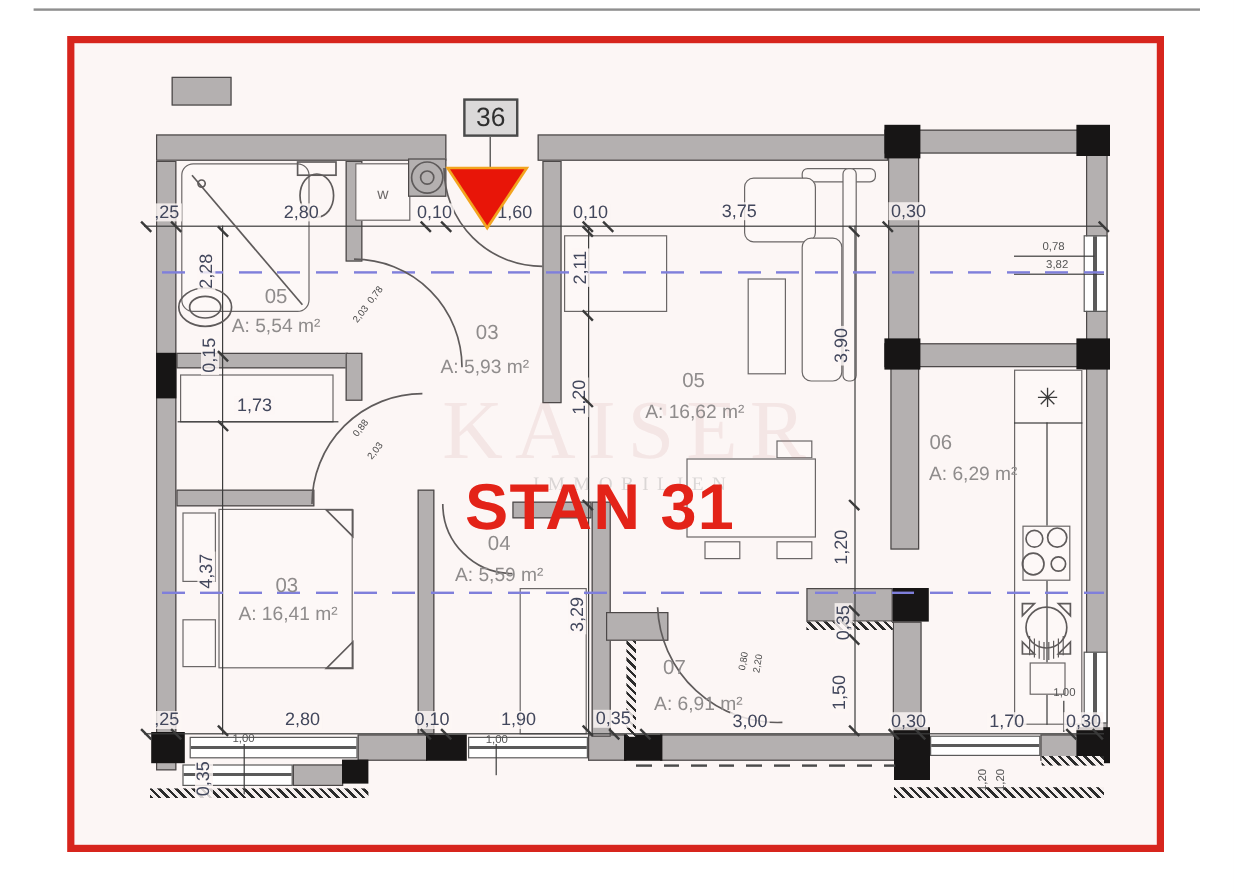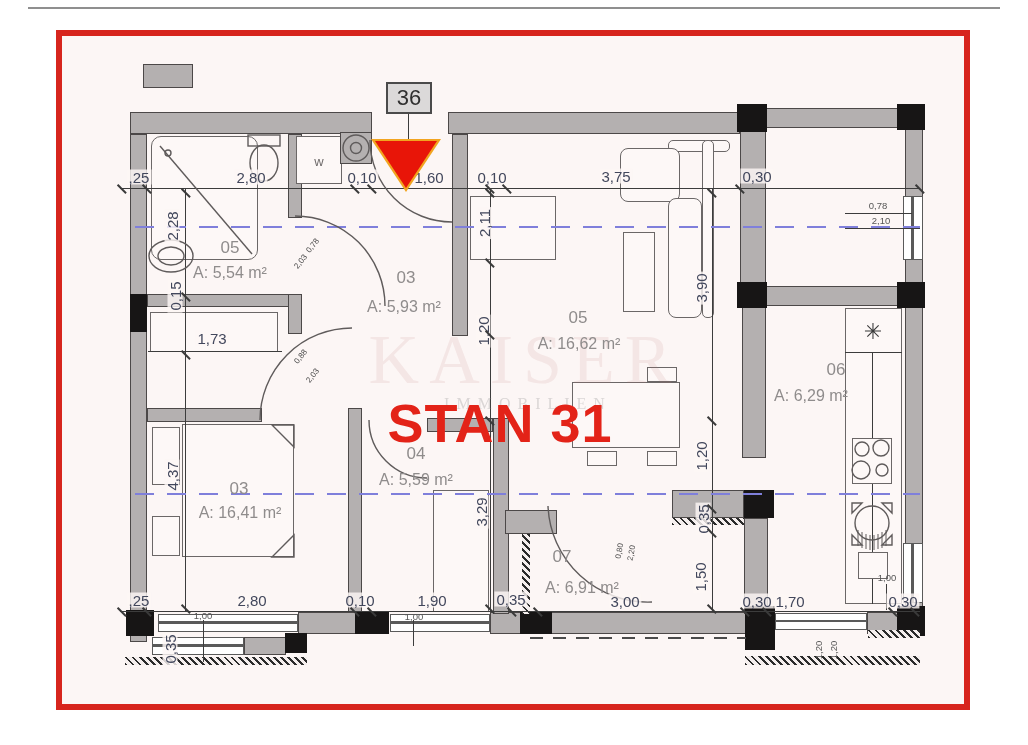--- a/index.html
+++ b/index.html
@@ -195,40 +195,40 @@
   <span class="dim" style="left:616px;top:176px">3,75</span>
   <span class="dim" style="left:757px;top:176px">0,30</span>
 
   <span class="dim" style="left:139px;top:600px">,25</span>
   <span class="dim" style="left:252px;top:600px">2,80</span>
   <span class="dim" style="left:360px;top:600px">0,10</span>
   <span class="dim" style="left:432px;top:600px">1,90</span>
   <span class="dim" style="left:511px;top:599px">0,35</span>
   <span class="dim" style="left:625px;top:601px">3,00</span>
   <span class="dim" style="left:757px;top:601px">0,30</span>
-  <span class="dim" style="left:790px;top:601px">1,70</span>
+  <span class="dim" style="left:839px;top:601px">1,70</span>
   <span class="dim" style="left:903px;top:601px">0,30</span>
 
   <span class="dim rot" style="left:172px;top:226px">2,28</span>
   <span class="dim rot" style="left:175px;top:296px">0,15</span>
   <span class="dim rot" style="left:172px;top:476px">4,37</span>
   <span class="dim rot" style="left:170px;top:649px">0,35</span>
 
   <span class="dim" style="left:212px;top:338px">1,73</span>
   <span class="dim rot" style="left:484px;top:223px">2,11</span>
   <span class="dim rot" style="left:483px;top:331px">1,20</span>
   <span class="dim rot" style="left:481px;top:512px">3,29</span>
 
   <span class="dim rot" style="left:701px;top:288px">3,90</span>
   <span class="dim rot" style="left:701px;top:456px">1,20</span>
   <span class="dim rot" style="left:703px;top:519px">0,35</span>
   <span class="dim rot" style="left:700px;top:577px">1,50</span>
 
   <span class="dim sm" style="left:878px;top:206px">0,78</span>
-  <span class="dim sm" style="left:881px;top:221px">2,10</span>
+  <span class="dim sm" style="left:881px;top:221px">3,82</span>
 
   <span class="dim sm" style="left:203px;top:616px">1,00</span>
   <span class="dim sm" style="left:414px;top:617px">1,00</span>
   <span class="dim sm" style="left:887px;top:578px">1,00</span>
 
   <span class="dim sm rot" style="left:819px;top:650px">1,20</span>
   <span class="dim sm rot" style="left:834px;top:650px">1,20</span>
 
   <span class="dim door r52" style="left:313px;top:246px">0,78</span>
   <span class="dim door r52" style="left:301px;top:262px">2,03</span>
@@ -236,21 +236,21 @@
   <span class="dim door r52" style="left:313px;top:376px">2,03</span>
   <span class="dim door r80" style="left:620px;top:551px">0,80</span>
   <span class="dim door r80" style="left:632px;top:553px">2,20</span>
 
   <span class="rid" style="left:230px;top:247px">05</span>
   <span class="rarea" style="left:230px;top:273px">A: 5,54 m²</span>
   <span class="rid" style="left:406px;top:277px">03</span>
   <span class="rarea" style="left:404px;top:307px">A: 5,93 m²</span>
   <span class="rid" style="left:578px;top:317px">05</span>
   <span class="rarea" style="left:579px;top:344px">A: 16,62 m²</span>
-  <span class="rid" style="left:836px;top:369px">06</span>
+  <span class="rid" style="left:784px;top:369px">06</span>
   <span class="rarea" style="left:811px;top:396px">A: 6,29 m²</span>
   <span class="rid" style="left:239px;top:488px">03</span>
   <span class="rarea" style="left:240px;top:513px">A: 16,41 m²</span>
   <span class="rid" style="left:416px;top:453px">04</span>
   <span class="rarea" style="left:416px;top:480px">A: 5,59 m²</span>
   <span class="rid" style="left:562px;top:556px">07</span>
   <span class="rarea" style="left:582px;top:588px">A: 6,91 m²</span>
 
   <div class="title">STAN 31</div>
   <div class="marker-box">36</div>

